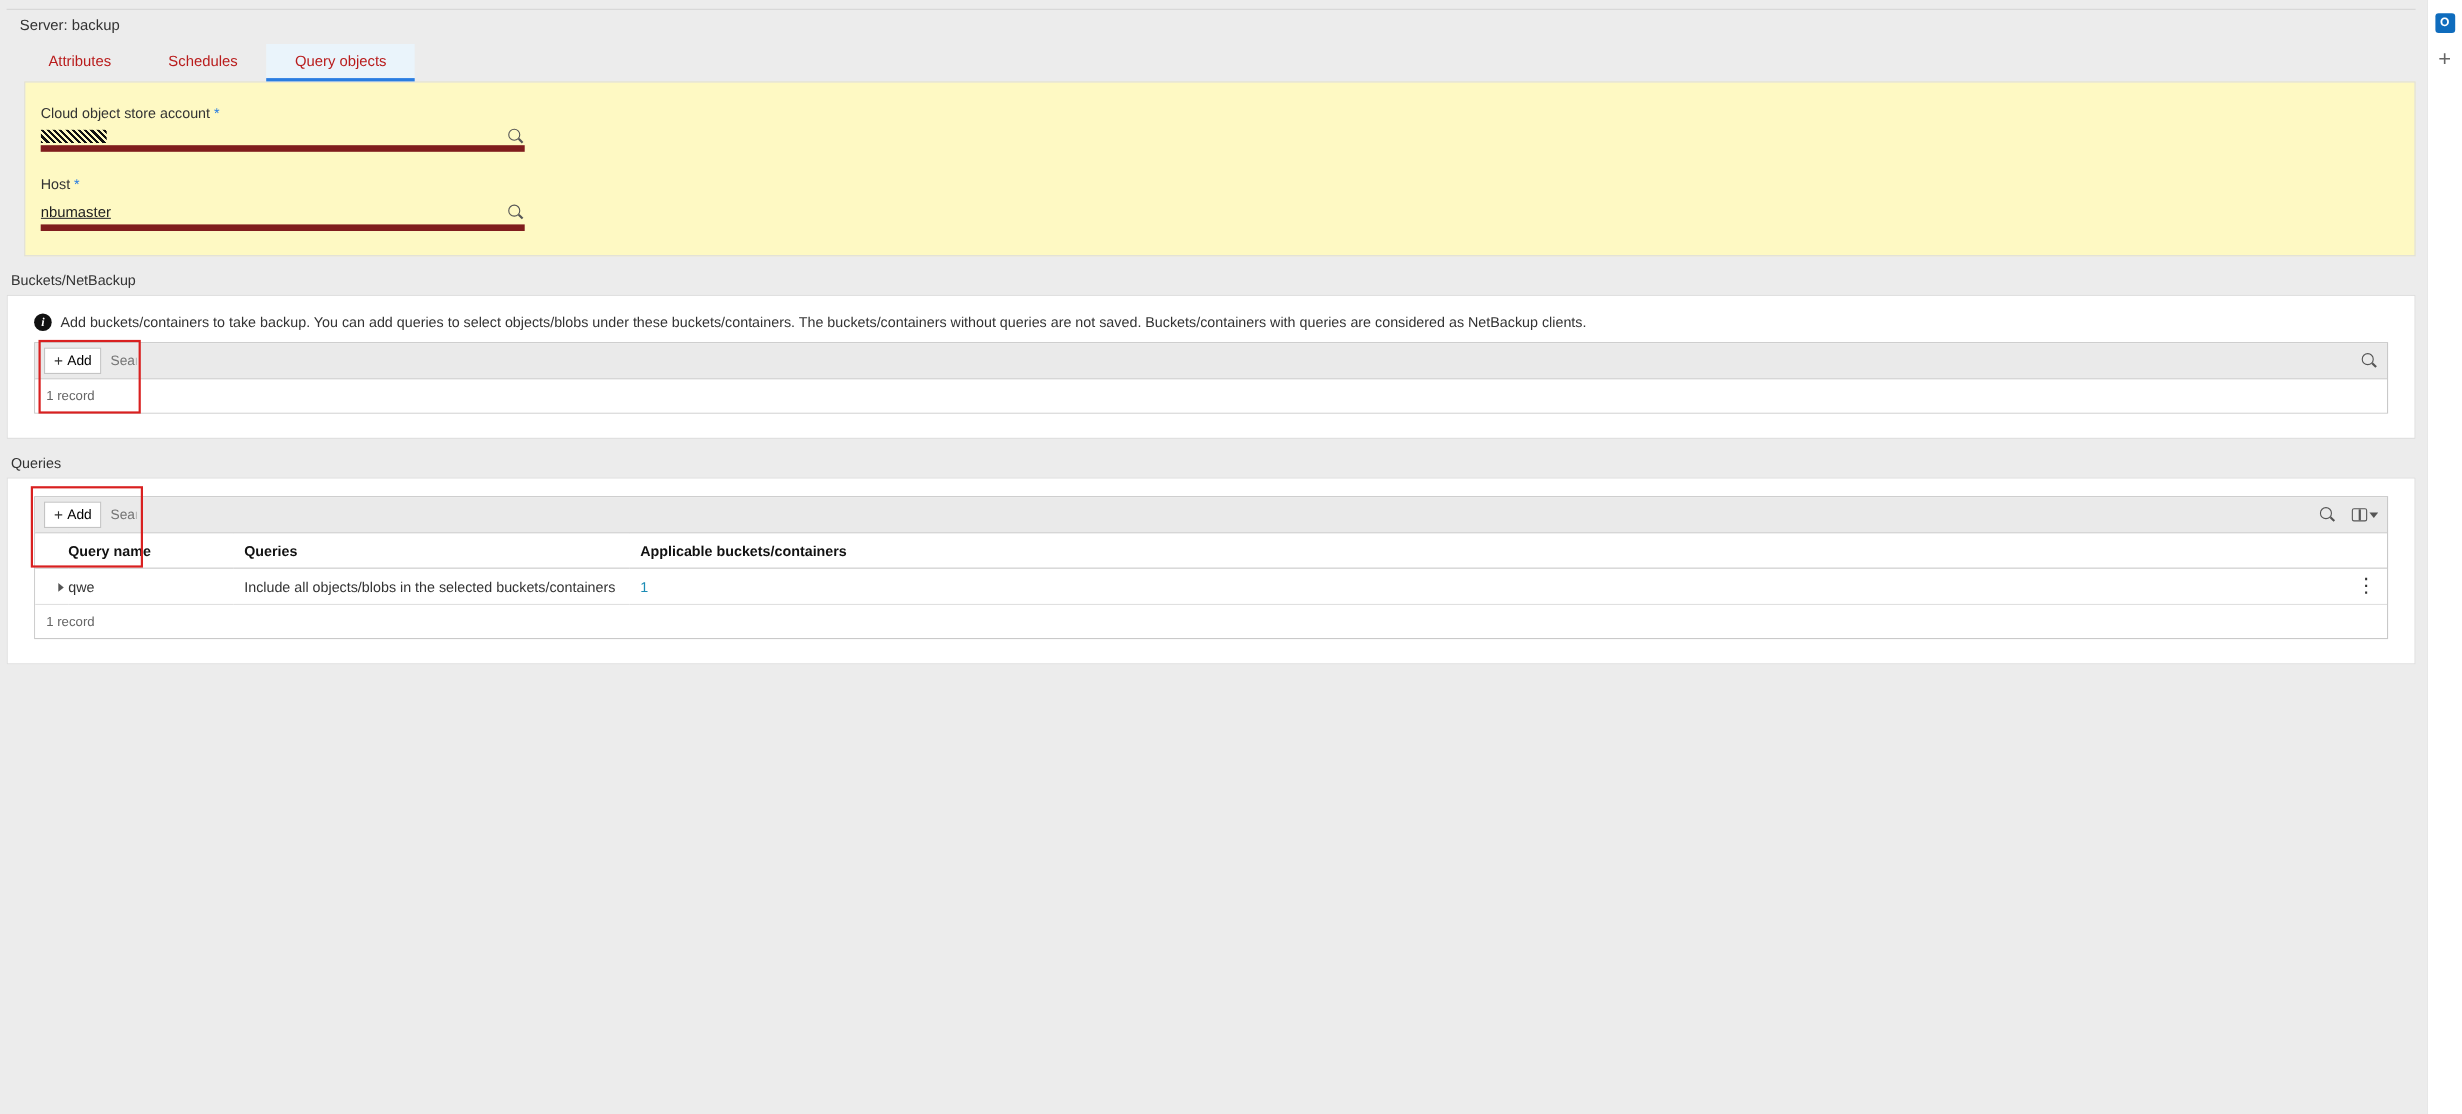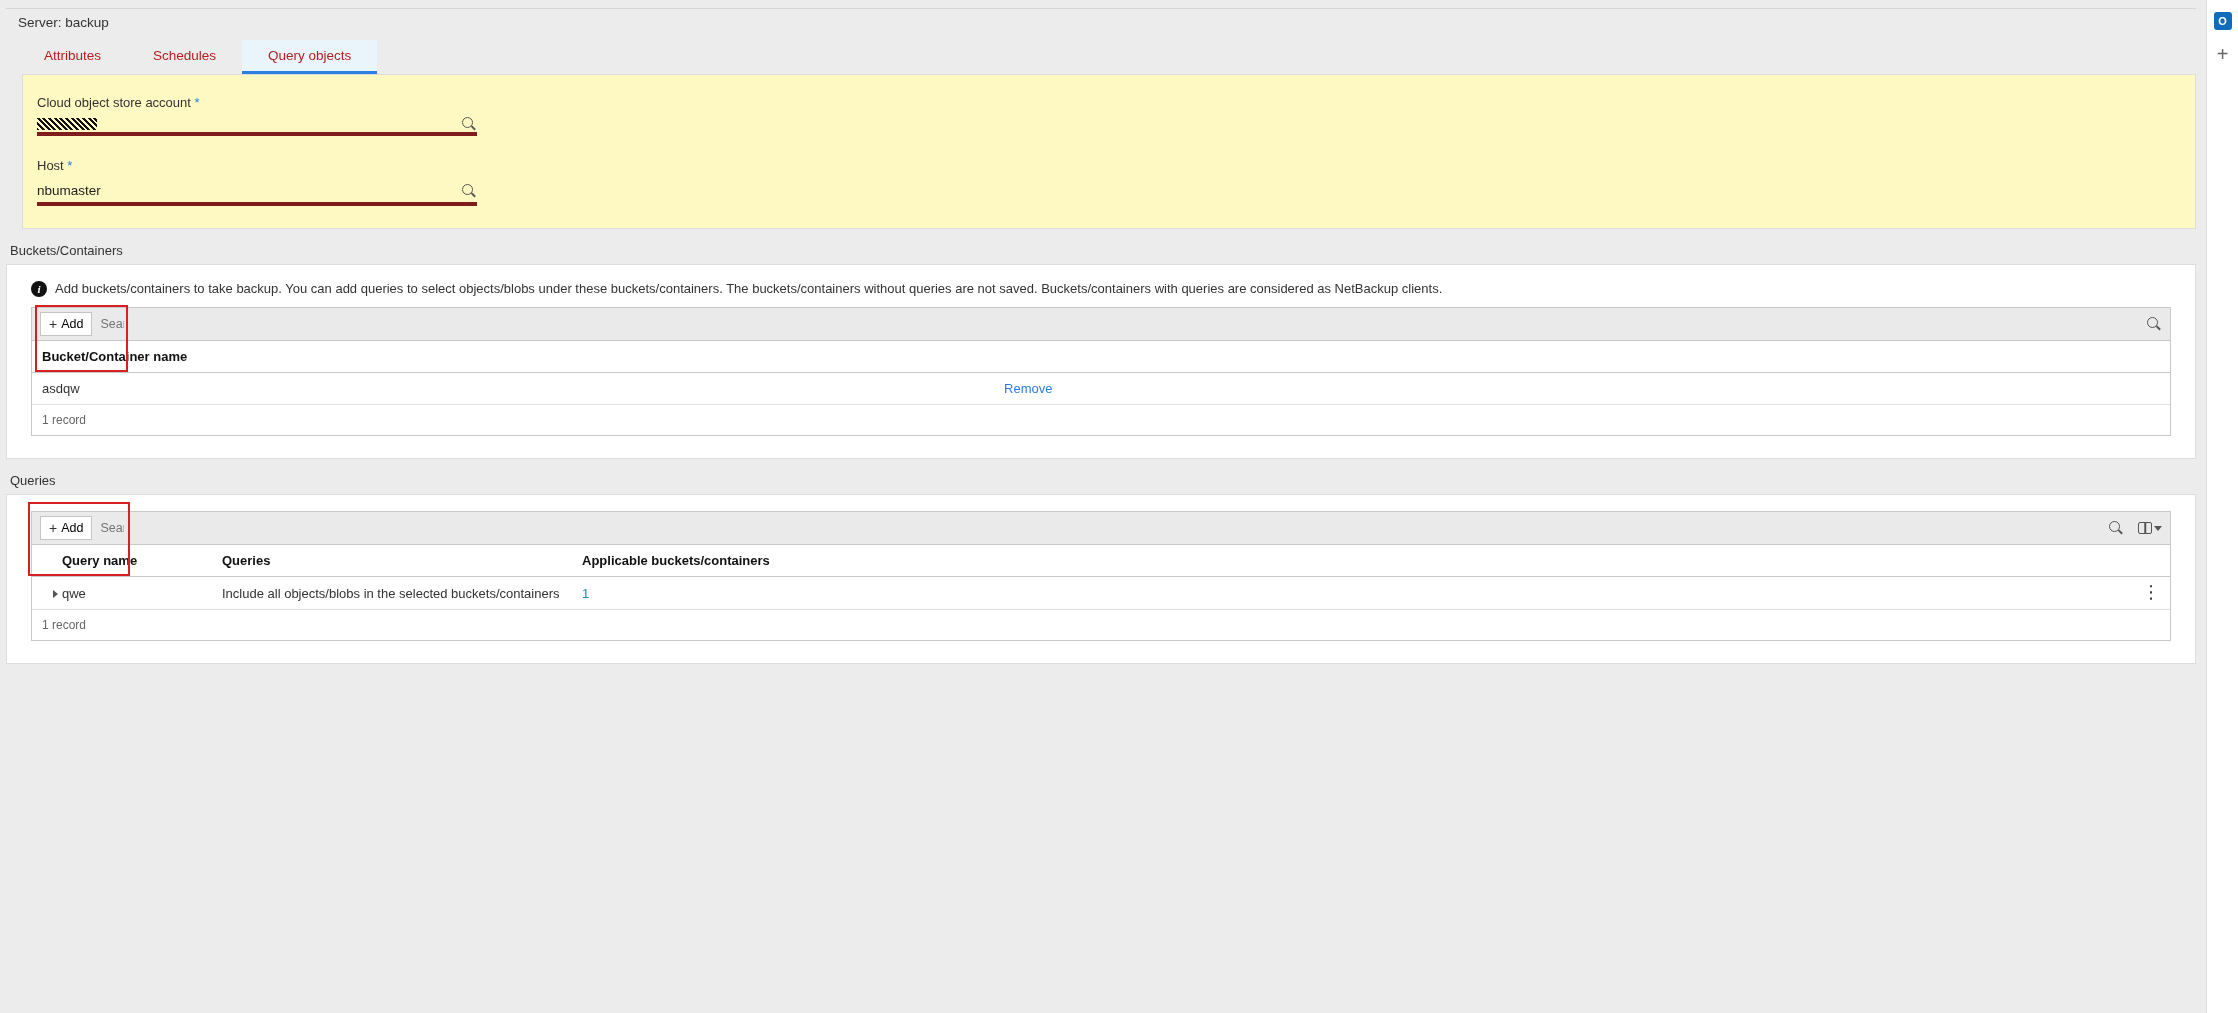--- a/index.html
+++ b/index.html
@@ -56,21 +56,22 @@
   .form-label {
     font-size: 13px;
     margin-bottom: 6px;
     color: #333;
   }
   .form-label .req { color: #2a7de1; }
   .input-wrap {
     display: flex;
     align-items: center;
     width: 440px;
-    border-bottom: 4px solid #7f1d1d;
+    border-bottom: 6px solid #7f1d1d;
+    text-decoration: underline;
   }
   .input-wrap input {
     flex: 1;
     border: none;
     outline: none;
     font-size: 13.5px;
     padding: 4px 0;
     color: #1e1e1e;
     background: transparent;
   }
@@ -331,21 +332,21 @@
           <span>Host</span>
           <span class="req">*</span>
         </div>
         <div class="input-wrap">
           <input type="text" value="nbumaster" style="">
           <span class="icon-search"></span>
         </div>
       </div>
     </div>
 
-    <div class="section-title">Buckets/Containers</div>
+    <div class="section-title">Buckets/NetBackup</div>
 
     <div class="panel">
       <div class="info-row">
         <span class="info-icon">i</span>
         <span>Add buckets/containers to take backup. You can add queries to select objects/blobs under these buckets/containers. The buckets/containers without queries are not saved. Buckets/containers with queries are considered as NetBackup clients.</span>
       </div>
 
       <div class="tbl-wrap" style="position:relative;">
         <div class="tbl-toolbar">
           <span style="position:relative; display:inline-flex;">
@@ -355,34 +356,20 @@
             </button>
             <input class="search-inline" style="width: 28px;" placeholder="Search...">
             <span class="highlight-red" style="position:absolute; left:-5px; top:-7px; right:-2px; bottom:-36px;"></span>
           </span>
           <div class="toolbar-right">
             <span class="icon-btn">
                 <span class="icon-search"></span>
               </span>
           </div>
         </div>
-        <table class="tbl">
-          <thead>
-            <tr>
-              <th>Bucket/Container name</th>
-              <th style="width:55%"></th>
-            </tr>
-          </thead>
-          <tbody>
-            <tr>
-              <td>asdqw</td>
-              <td><span class="link">Remove</span></td>
-            </tr>
-          </tbody>
-        </table>
         <div class="tbl-footer">1 record</div>
       </div>
     </div>
 
     <div class="section-title">Queries</div>
 
     <div class="panel">
       <div class="tbl-wrap">
         <div class="tbl-toolbar">
           <span style="position:relative; display:inline-flex;">

